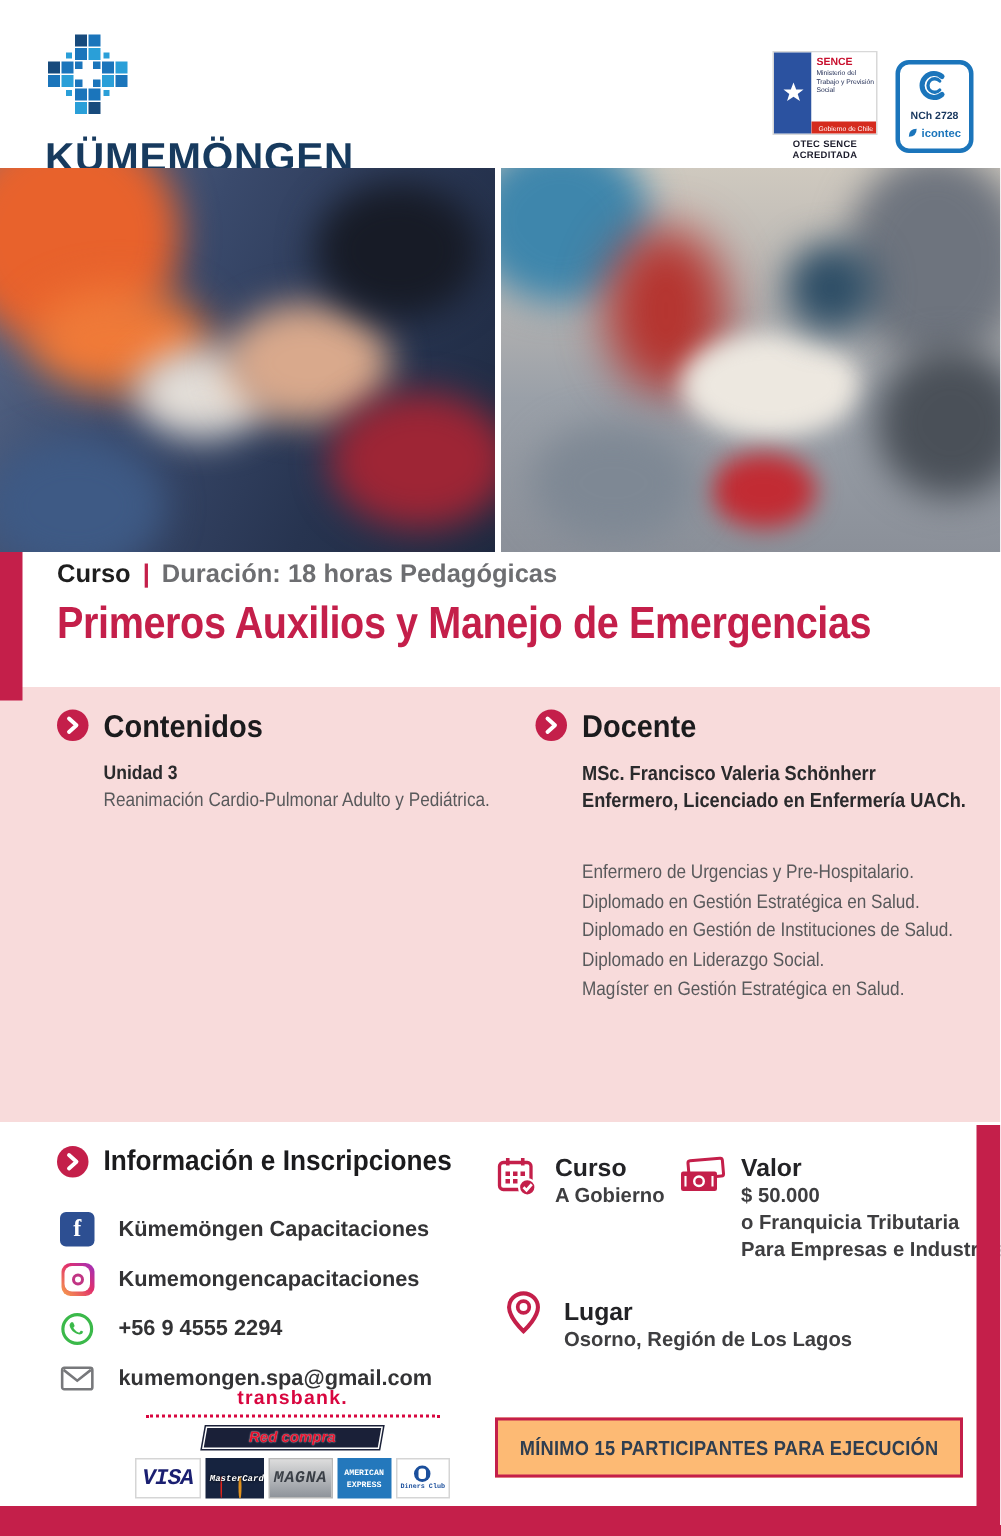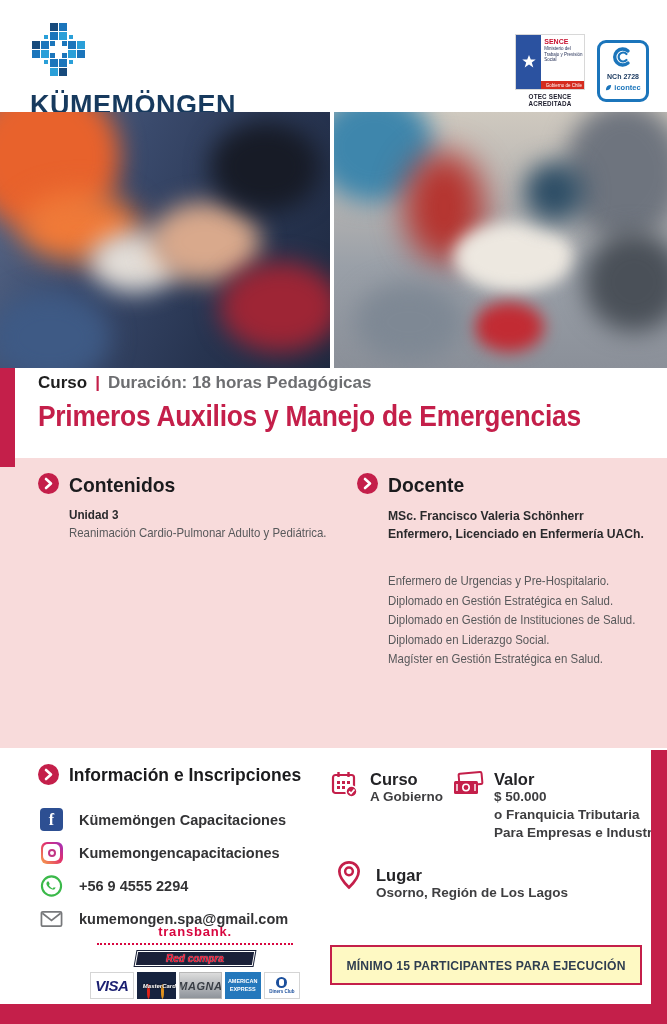--- a/index.html
+++ b/index.html
@@ -94,38 +94,38 @@
   .fecha { position:absolute; left:330px; top:22px; display:flex; gap:12px; }
   .valor { position:absolute; left:452px; top:22px; display:flex; gap:10px; }
   .lugar { position:absolute; left:334px; top:112px; display:flex; gap:12px; align-items:flex-start; }
 
   .payments { position:absolute; left:58px; top:176px; width:210px; text-align:center;margin-left:32px; }
   .transbank { font-size:13px; font-weight:bold; color:#D8063F; letter-spacing:.8px; }
   .tb-dots { margin:4px auto 6px auto; width:196px; border-bottom:2px dotted #D8063F; }
   .redcompra { margin:0 auto 6px auto; width:118px; height:15px; background:#1A2038; transform:skewX(-10deg);
                display:flex; align-items:center; justify-content:center; border:1px solid #fff; box-shadow:0 0 0 1px #1A2038; }
   .redcompra span { font-size:10px; font-weight:bold; font-style:italic; color:#E8112D; text-shadow:0 0 1px #fff; transform:skewX(10deg); }
-  .cards { display:flex; gap:3px; justify-content:flex-end; align-items:center; }
+  .cards { display:flex; gap:3px; justify-content:flex-end; align-items:center;font-family:Liberation Mono, monospace; }
   .card { height:27px; display:flex; align-items:center; justify-content:center; overflow:hidden; }
   .visa { width:53px; background:#fff; border:1px solid #d5d5d5; }
   .visa span { font-size:15px; font-weight:bold; font-style:italic; color:#1A1F71; letter-spacing:-.5px; }
   .mc { width:48px; background:#16233F; position:relative; }
   .mc-red { position:absolute; left:10px; top:6px; width:15px; height:15px; border-radius:50%; background:#E2231A; }
   .mc-org { position:absolute; left:21px; top:6px; width:15px; height:15px; border-radius:50%; background:#F79E1B; opacity:.9; }
   .mc span { position:relative; z-index:2; font-size:6px; font-style:italic; font-weight:bold; color:#fff; text-shadow:0 0 2px #000; }
   .magna { width:52px; background:linear-gradient(180deg,#DCDCDC,#8F949B); border:1px solid #b8b8b8; }
   .magna span { font-size:11px; font-weight:bold; font-style:italic; color:#3A3F46; letter-spacing:.5px; }
   .amex { width:44px; background:#2478BC; }
   .amex span { font-size:5.5px; font-weight:bold; color:#fff; text-transform:uppercase; text-align:center; line-height:1.3; }
   .diners { width:44px; background:#fff; border:1px solid #d5d5d5; flex-direction:column; gap:1px; }
   .dc-circle { width:11px; height:11px; border-radius:50%; background:#1B4F9C; position:relative; }
   .dc-circle:after { content:""; position:absolute; left:3px; top:2px; width:5px; height:7px; background:#fff; border-radius:2px; }
   .diners span { font-size:4.5px; font-weight:bold; color:#1B4F9C; }
 
-  .notice-box { position:absolute; left:330px; top:197px; width:312px; height:40px; border:2.5px solid #C41F4A; background:#fef9c3;
+  .notice-box { position:absolute; left:330px; top:197px; width:312px; height:40px; border:2.5px solid #C41F4A; background:#fdba74;
                 display:flex; align-items:center; justify-content:center; }
   .notice-text { font-size:13.5px; font-weight:bold; color:#2F3E50; white-space:nowrap; transform:scaleX(.9); letter-spacing:.2px; }
 
   .right-accent { position:absolute; right:0; top:750px; width:16px; height:254px; background:#C41F4A; }
   .bottom-bar { position:absolute; left:0; top:1004px; width:667px; height:20px; background:#C41F4A; }
 </style>
 </head>
 <body>
 
 <div class="page">

